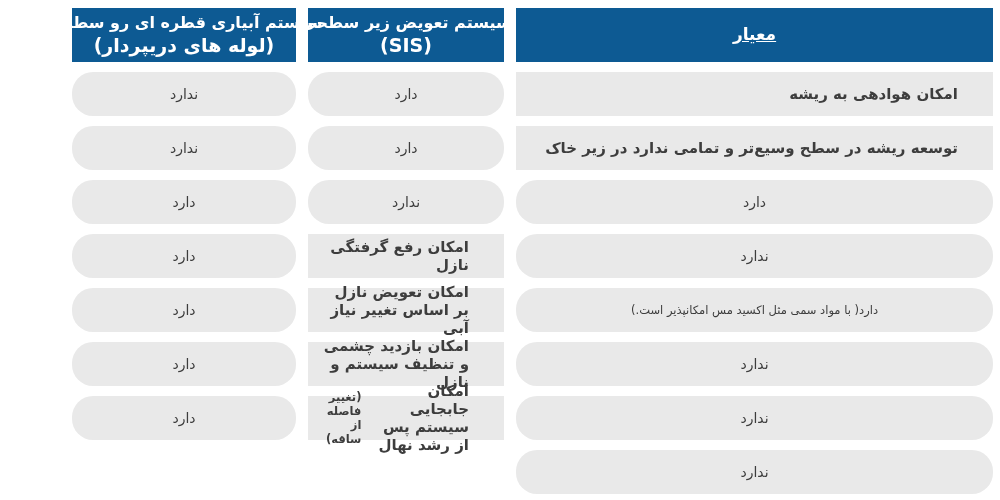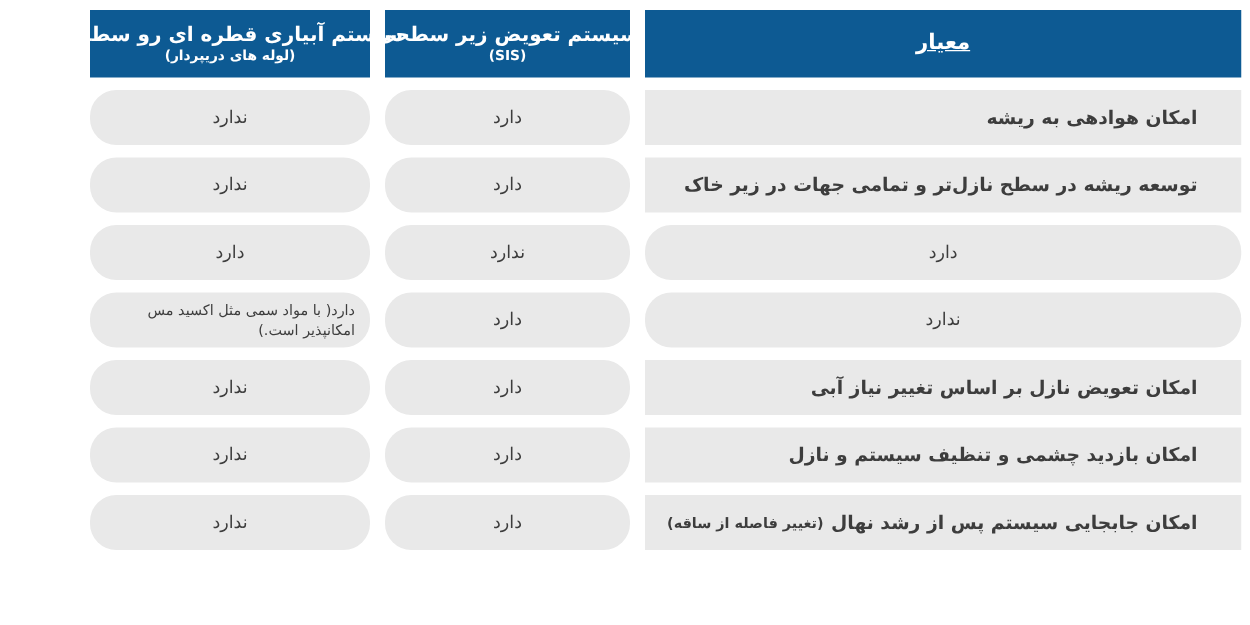--- a/index.html
+++ b/index.html
@@ -24,21 +24,21 @@
   .hdr {
     background: #0d5a93;
     color: #ffffff;
     display: flex; flex-direction: column;
     align-items: center; justify-content: center;
     text-align: center;
     font-weight: bold;
     line-height: 1.28;
   }
   .hdr .l1 { font-size: 16px; white-space: nowrap; }
-  .hdr .l2 { font-size: 11px; }
+  .hdr .l2 { font-size: 19px; }
   .hdr-criteria .l1 { font-size: 17px; text-decoration: underline; }
   .cell {
     background: #e9e9e9;
     color: #3d3d3d;
     display: flex; align-items: center;
   }
   .cell.criteria {
     justify-content: flex-start; 
     padding: 0 35px 0 10px;
     font-size: 15px; font-weight: bold;
@@ -76,31 +76,34 @@
       <span class="l2">(لوله های دریپردار)</span>
     </div>
 
     <div class="cell criteria">
       <span class="crit-main">امکان هوادهی به ریشه</span>
     </div>
     <div class="cell val">دارد</div>
     <div class="cell val">ندارد</div>
 
     <div class="cell criteria">
-      <span class="crit-main">توسعه ریشه در سطح نازل‌تر و تمامی جهات در زیر خاک</span>
+      <span class="crit-main">توسعه ریشه در سطح وسیع‌تر و تمامی ندارد در زیر خاک</span>
     </div>
     <div class="cell val">دارد</div>
     <div class="cell val">ندارد</div>
 
     <div class="cell val">دارد</div>
     <div class="cell val">ندارد</div>
 
     <div class="cell val">دارد</div>
     <div class="cell val">ندارد</div>
 
+    <div class="cell criteria">
+      <span class="crit-main">امکان رفع گرفتگی نازل</span>
+    </div>
     <div class="cell val">دارد</div>
     <div class="cell val small">دارد( با مواد سمی مثل اکسید مس امکانپذیر است.)</div>
 
     <div class="cell criteria">
       <span class="crit-main">امکان تعویض نازل بر اساس تغییر نیاز آبی</span>
     </div>
     <div class="cell val">دارد</div>
     <div class="cell val">ندارد</div>
 
     <div class="cell criteria">

